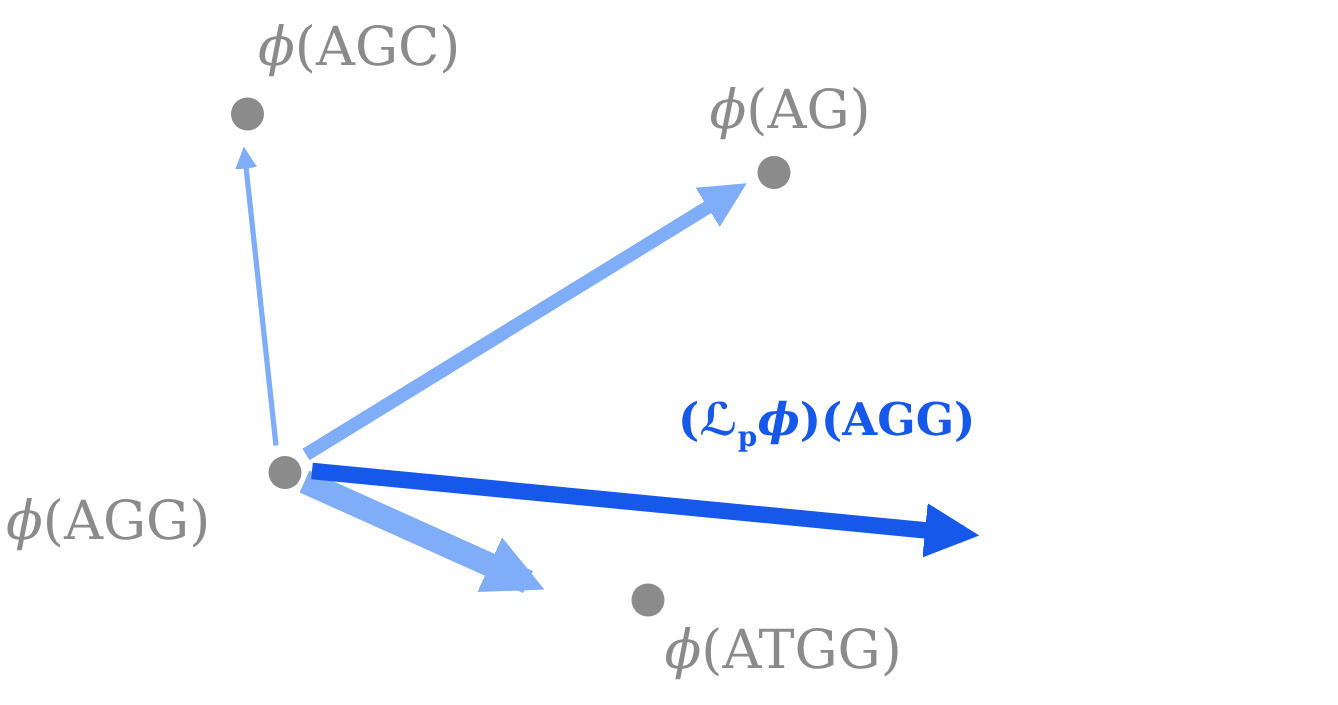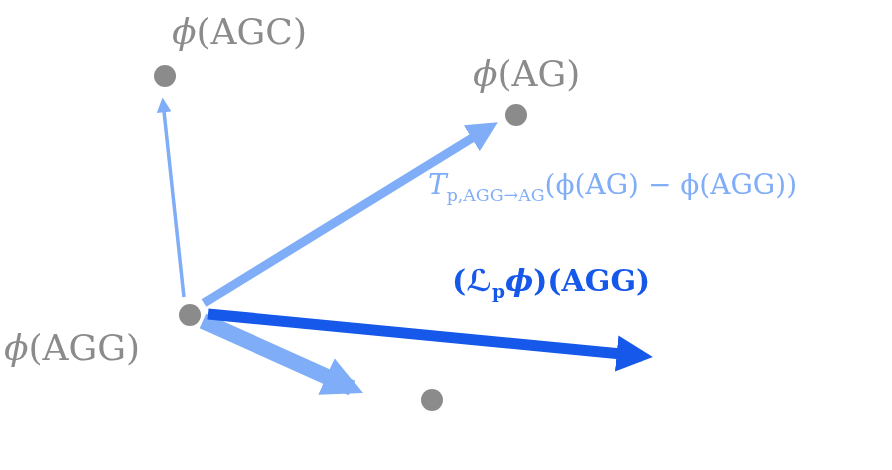--- a/index.html
+++ b/index.html
@@ -70,22 +70,22 @@
   </div>
 
   <div class="lbl gray" style="left:473px;top:38px;margin-top:16px;">
     <span class="phi">ϕ</span><span>(AG)</span>
   </div>
 
   <div class="lbl gray" style="left:4px;top:328px;text-align:center;">
     <span class="phi">ϕ</span><span>(AGG)</span>
   </div>
 
+  <div class="lbl gray" style="left:443px;top:414px;">
+    <span class="phi">ϕ</span><span>(ATGG)</span>
+  </div>
 
-  <div class="lbl lightblue" style="left:428px;top:170px;">
-    <span class="tvar">T</span><sub>p,AGG→AG</sub><span>(ϕ(AG) − ϕ(AGG))</span>
-  </div>
 
   <div class="lbl darkblue" style="left:452px;top:264px;">
     <span>(</span><span class="scriptl">ℒ</span><sub>p</sub><span class="phi">ϕ</span><span>)(AGG)</span>
   </div>
 
 </div>
 
 </body></html>

